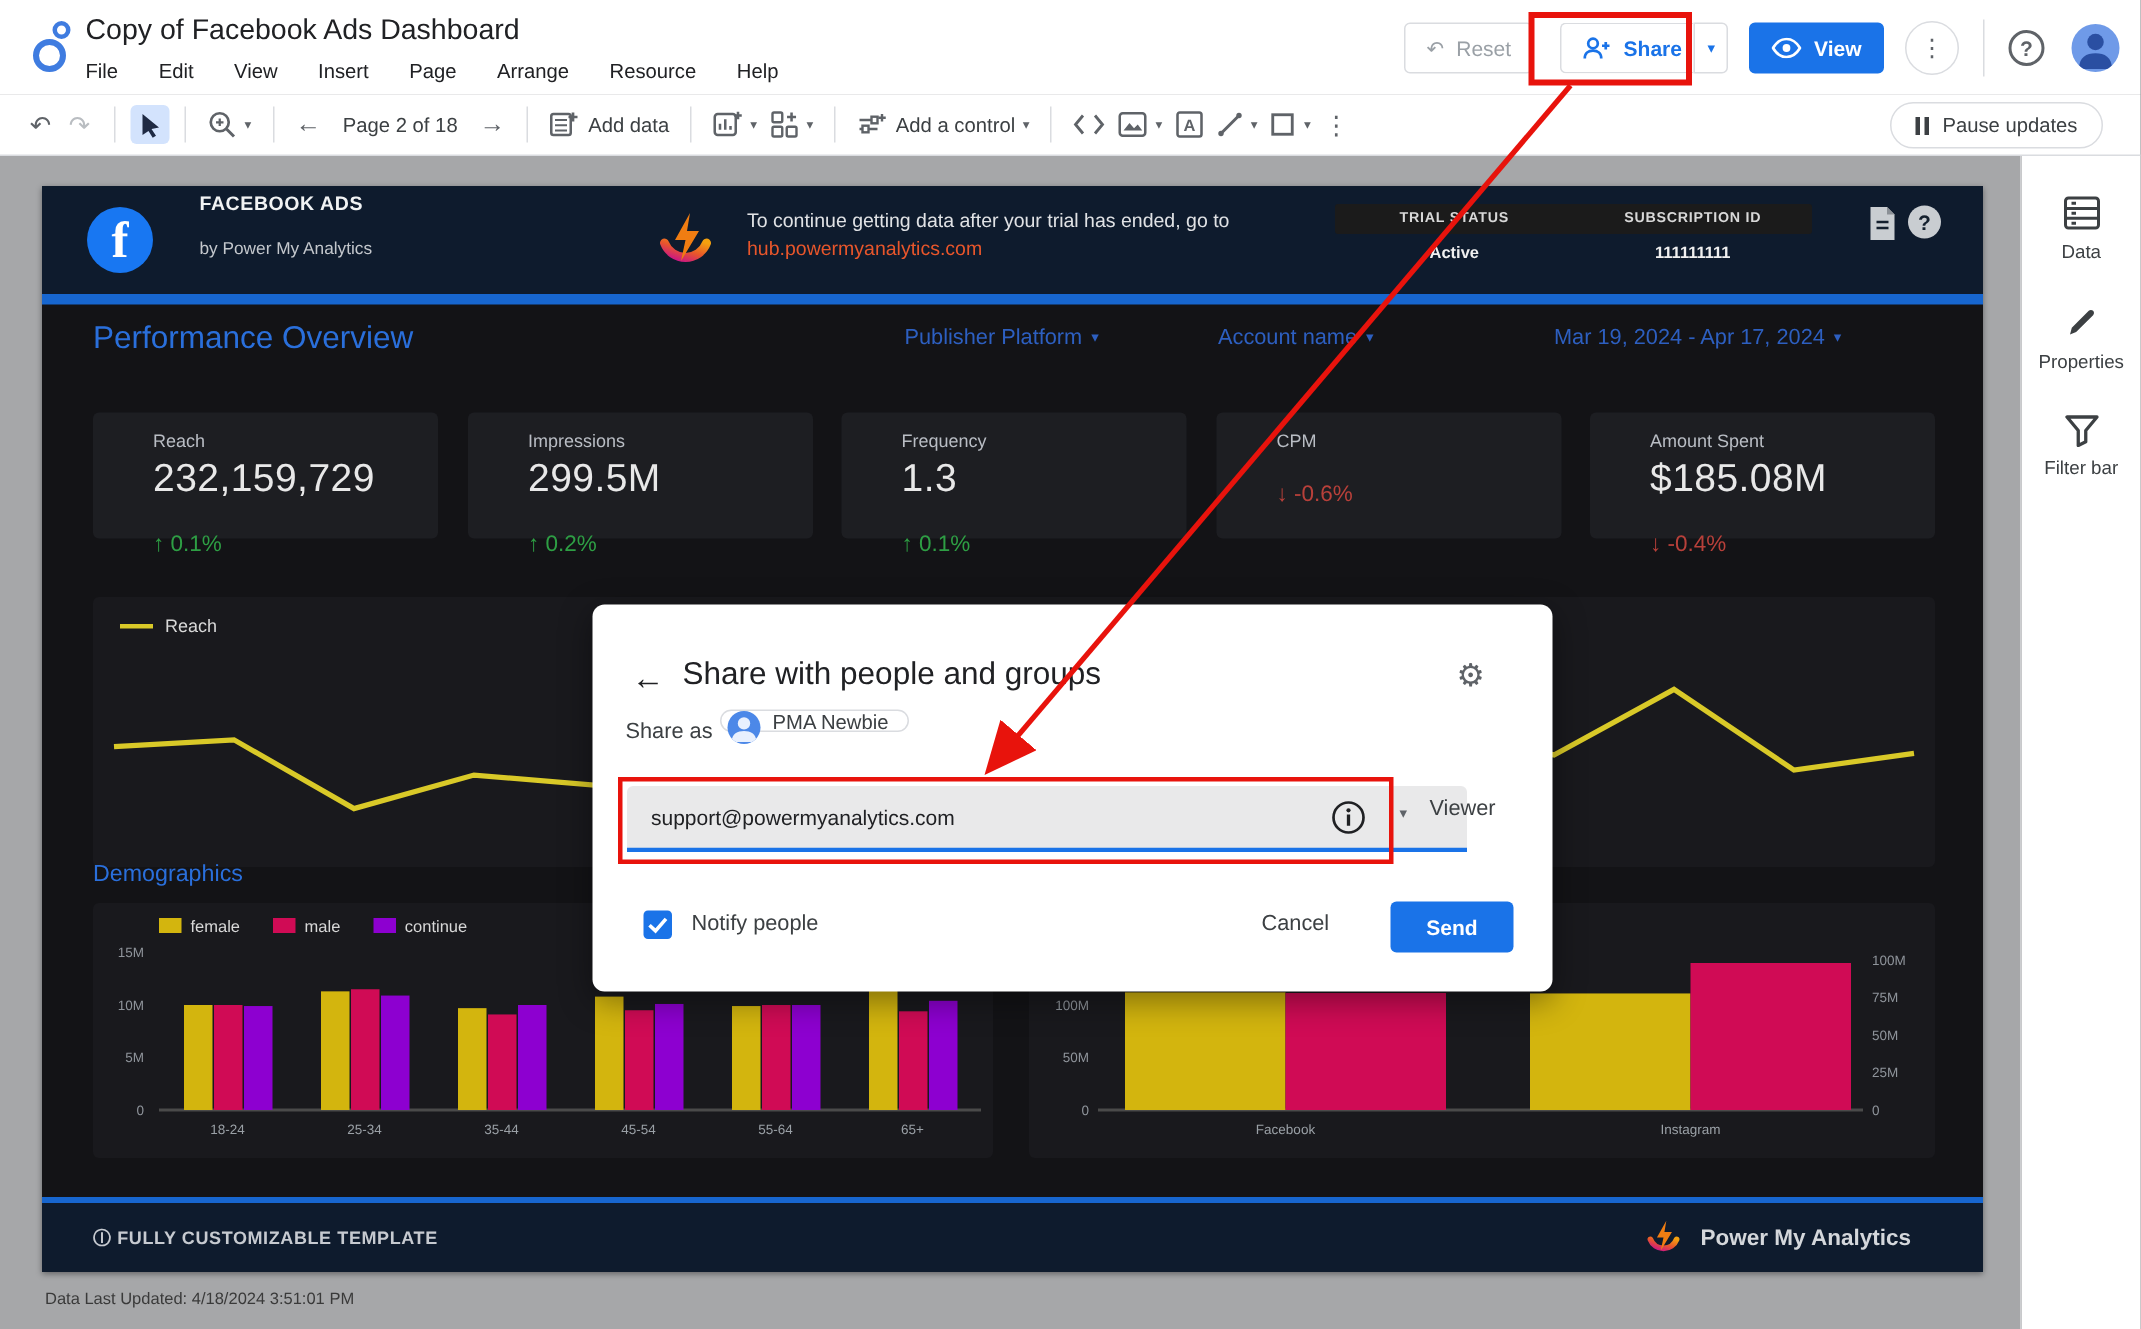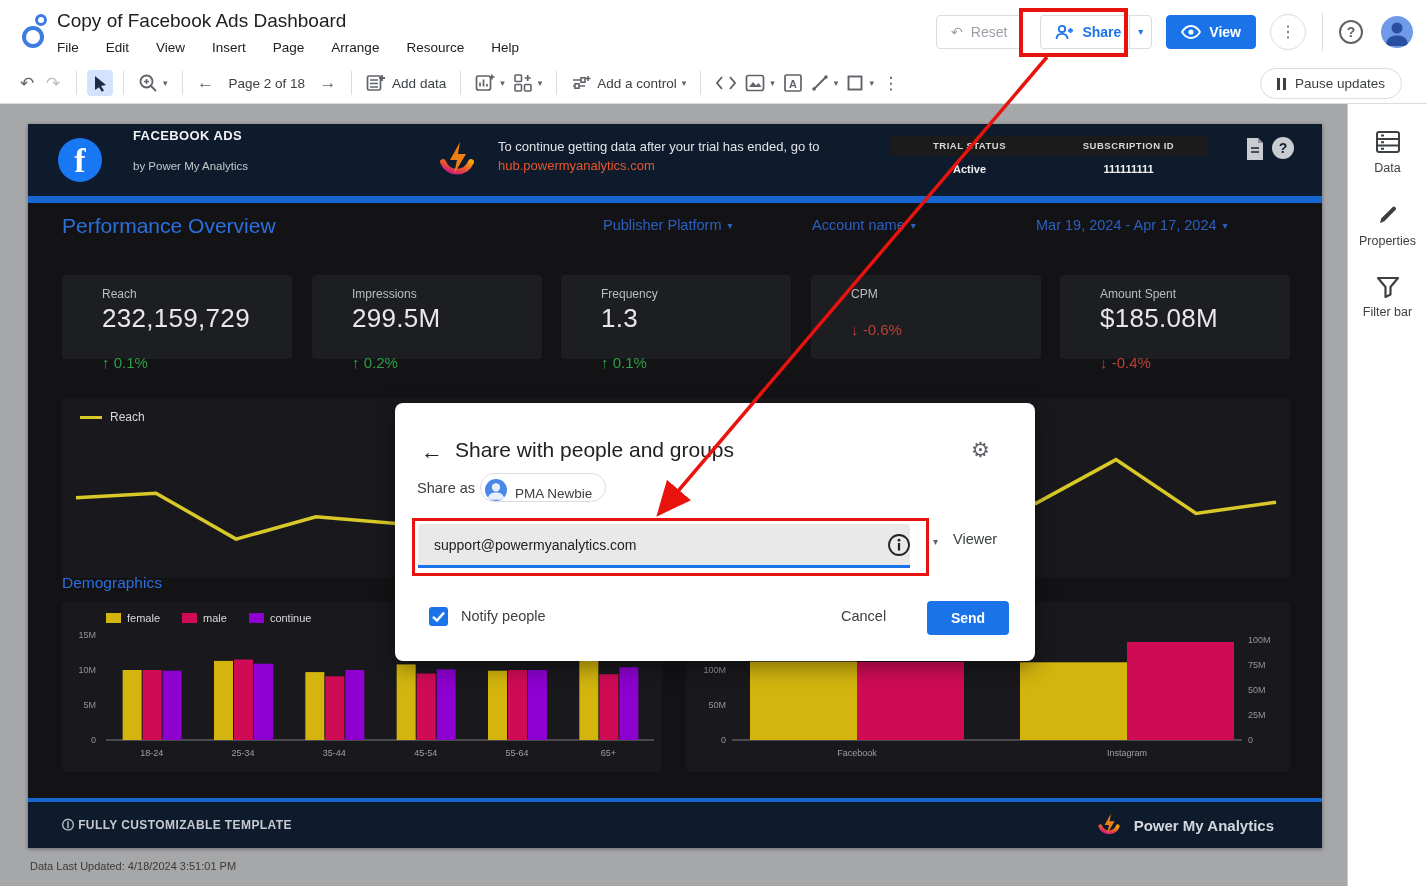--- a/index.html
+++ b/index.html
@@ -86,23 +86,23 @@
   .right-panel { position:absolute; left:1347px; top:104px; width:80px; height:782px; background:#fff; border-left:1px solid #c8c9cb; z-index:4; }
   .rp-item { margin-top:28px; display:flex; flex-direction:column; align-items:center; gap:7px; font-size:12.5px; color:#3c4043; }
   .rp-item:first-child { margin-top:26px; }
 
   
   .dialog { position:absolute; left:395px; top:403px; width:640px; height:258px; background:#fff; border-radius:8px; box-shadow:0 6px 22px rgba(0,0,0,.4); z-index:10; }
   .dlg-back { position:absolute; left:26px; top:36px; font-size:22px; color:#202124; }
   .dlg-title { position:absolute; left:60px; top:35px; font-size:21px; color:#202124; }
   .dlg-gear { position:absolute; left:576px; top:35px; font-size:21px; color:#5f6368; }
   .share-as { position:absolute; left:22px; top:77px; font-size:14.5px; color:#3c4043; }
-  .share-chip { position:absolute; left:85px; top:70px; height:29px; border:1px solid #dadce0; border-radius:15px; display:flex; align-items:flex-end; gap:8px; padding:0 13px 0 4px; font-size:13.5px; color:#3c4043; }
+  .share-chip { position:absolute; left:85px; top:70px; height:15px; border:1px solid #dadce0; border-radius:15px; display:flex; align-items:flex-start; gap:8px; padding:0 13px 0 4px; font-size:13.5px; color:#3c4043; }
   .chip-avatar { width:22px; height:22px; border-radius:50%; background:#4c88e8; position:relative; overflow:hidden; }
-  .email-input { position:absolute; left:23px; top:121px; width:492px; height:44px; background:#e9e9ea; border:none; border-bottom:3px solid #1a73e8; border-radius:4px 4px 0 0; display:flex; align-items:center; padding:0 16px; font-size:14px; color:#202124; }
+  .email-input { position:absolute; left:23px; top:121px; width:560px; height:44px; background:#e9e9ea; border:none; border-bottom:3px solid #1a73e8; border-radius:4px 4px 0 0; display:flex; align-items:center; padding:0 16px; font-size:14px; color:#202124; }
   .email-info { position:absolute; left:492px; top:130px; }
   .role-caret { position:absolute; left:538px; top:133px; font-size:10px; color:#5f6368; }
   .role-label { position:absolute; left:558px; top:128px; font-size:14.5px; color:#3c4043; }
   .notify-box { position:absolute; left:34px; top:204px; width:19px; height:19px; border-radius:3px; background:#1a73e8; }
   .notify-label { position:absolute; left:66px; top:205px; font-size:14.5px; color:#3c4043; }
   .cancel-btn { position:absolute; left:446px; top:205px; font-size:14.5px; color:#3c4043; }
   .send-btn { position:absolute; left:532px; top:198px; width:82px; height:34px; background:#1a73e8; border:none; border-radius:4px; color:#fff; font-size:14px; font-weight:bold; }
 
   
   .anno-box1 { position:absolute; left:1019px; top:8px; width:109px; height:49px; border:4px solid #e8130c; z-index:20; }

